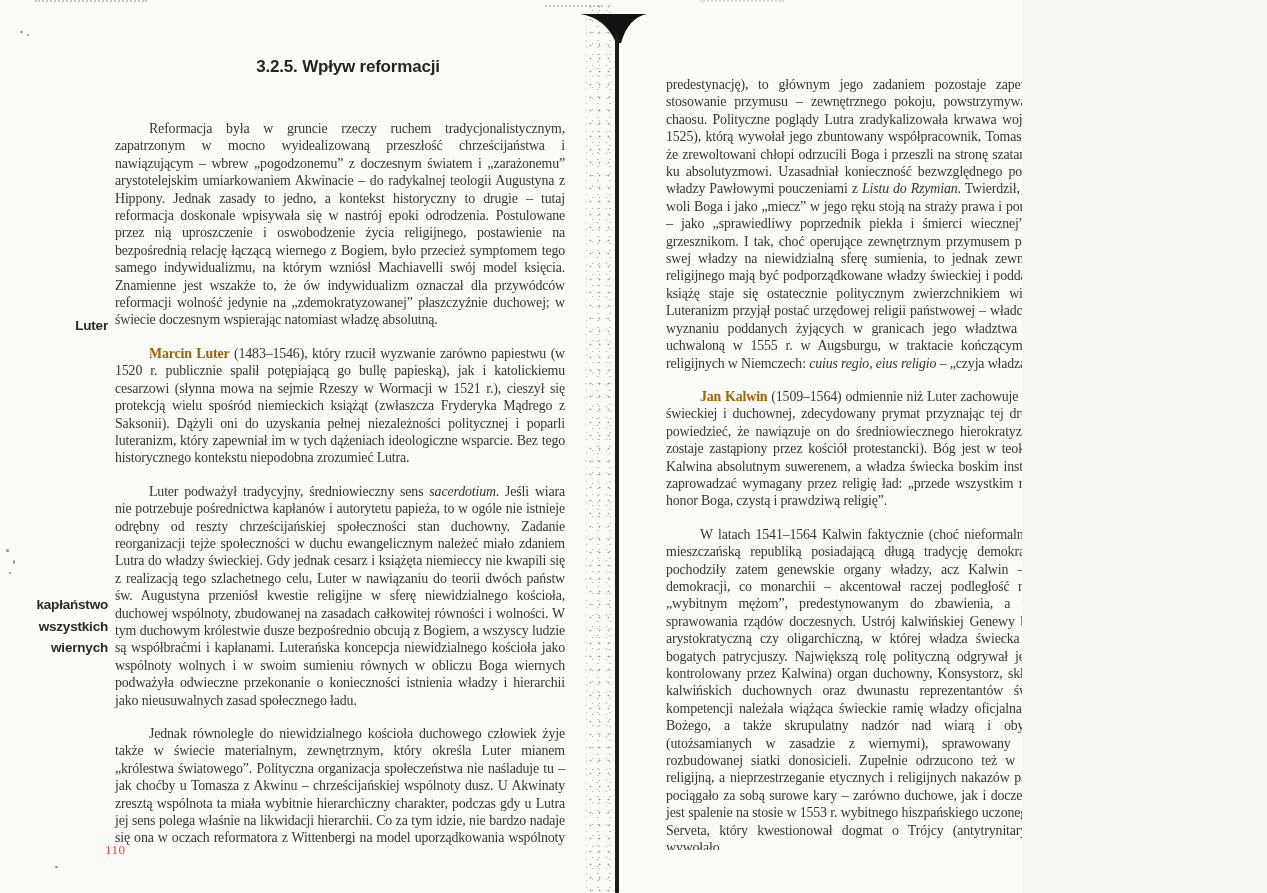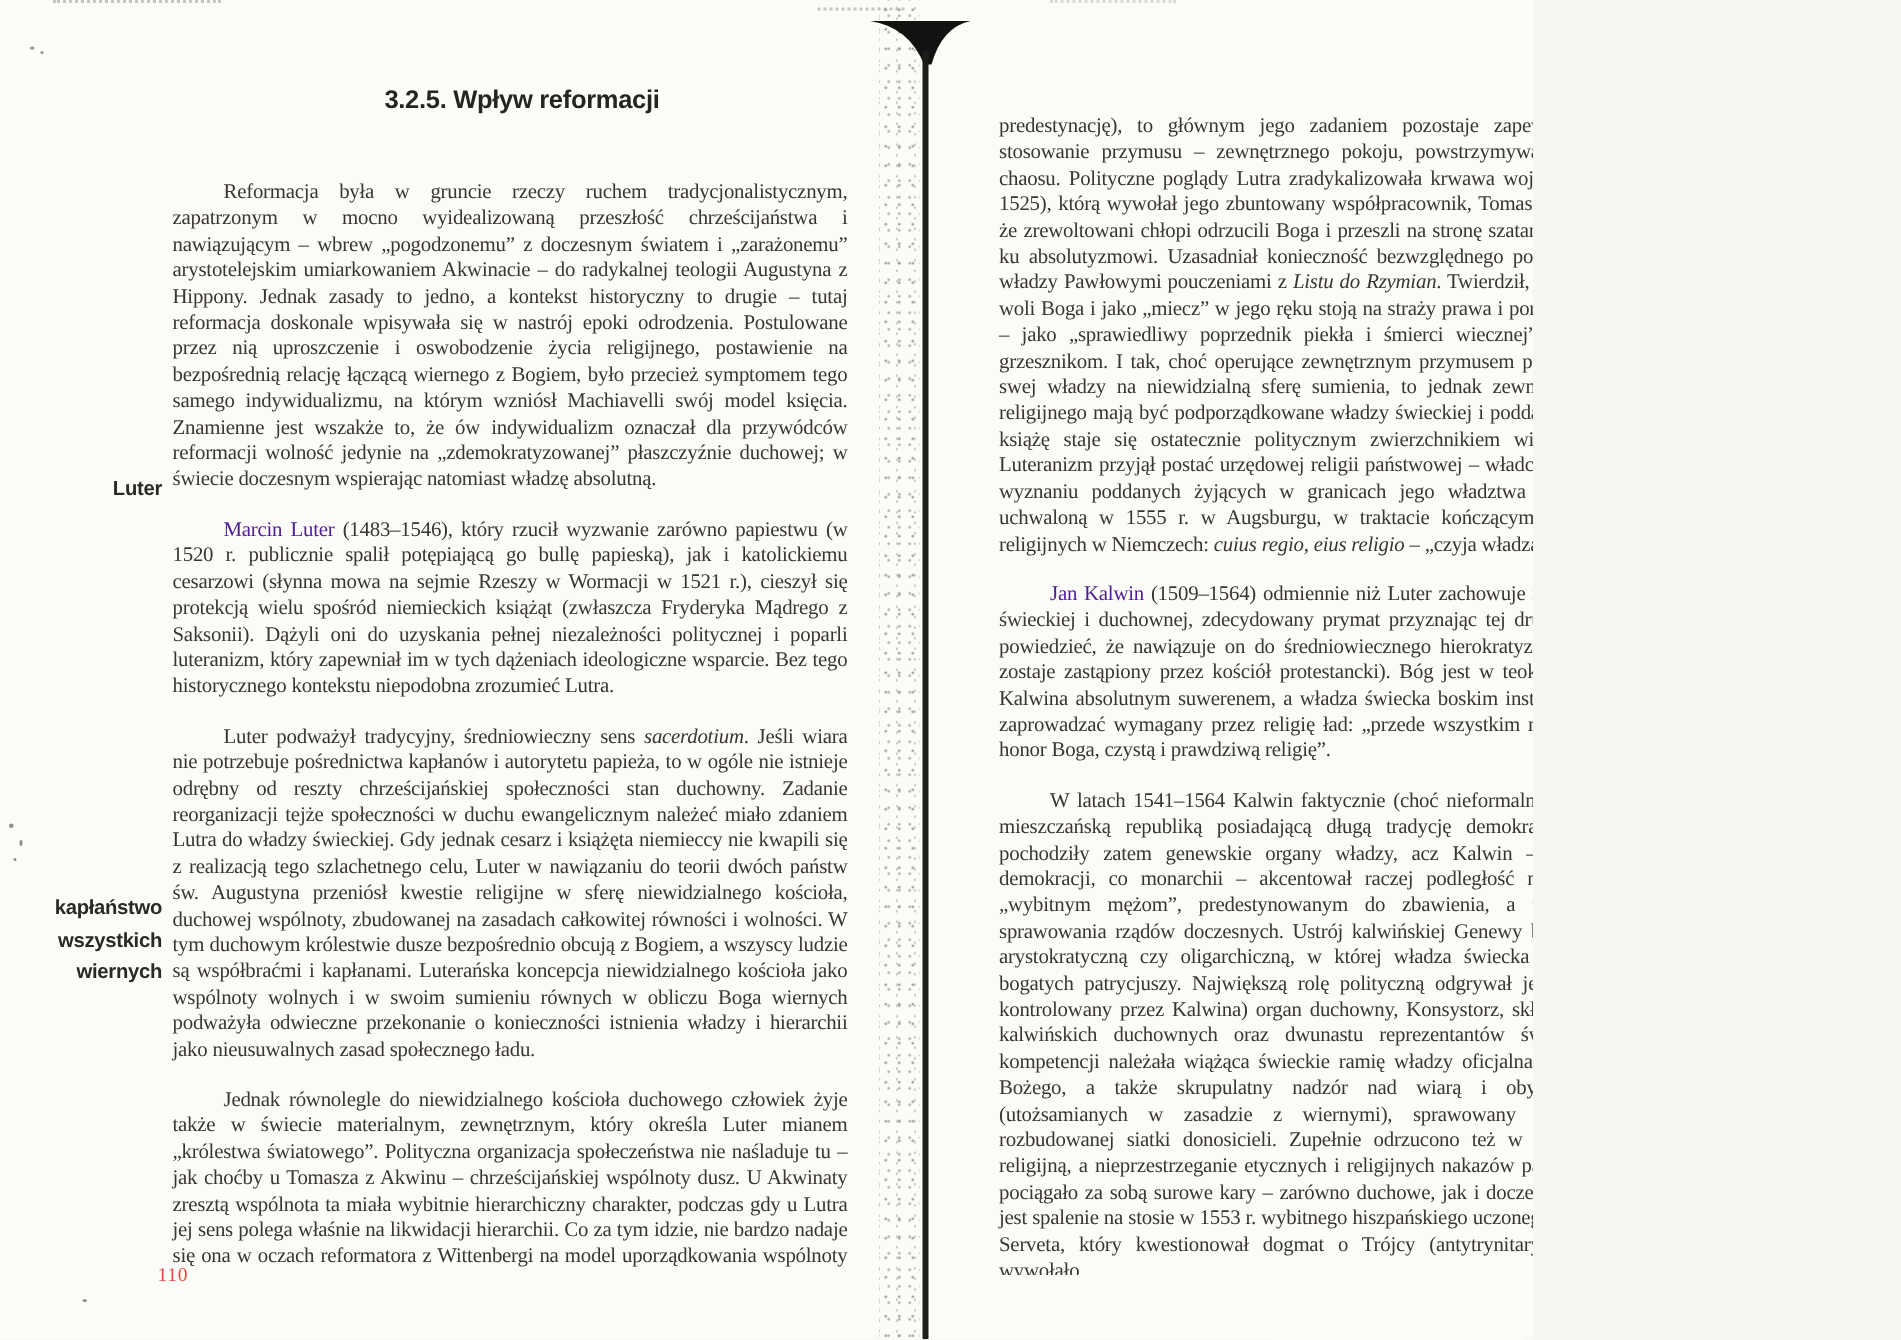--- a/index.html
+++ b/index.html
@@ -16,21 +16,21 @@
   }
   .body-col{
     position:absolute;color:#3a362f;
     font-size:13.9px;line-height:17.4px;letter-spacing:-0.15px;
     text-align:justify;hyphens:auto;-webkit-hyphens:auto;
   }
   #left-body{left:99px;top:104px;width:482px;height:745px;overflow:hidden;}
   #right-body{left:650px;top:60px;width:499px;height:790px;overflow:hidden;}
   .para{margin:16px;}
   .para.indent{text-indent:34px;}
-  .para b{font-weight:400;color:#4c1d95;}
+  .para b{font-weight:700;color:#a16207;}
   
   .margin-note{
     position:absolute;
     font-family:"Liberation Sans",sans-serif;font-weight:700;
     font-size:13.5px;line-height:21.5px;color:#2b2925;letter-spacing:-0.2px;
   }
   .note-left{left:16px;width:92px;text-align:right;}
   .note-right{left:1155px;width:112px;text-align:left;}
   
   .pagenum{

